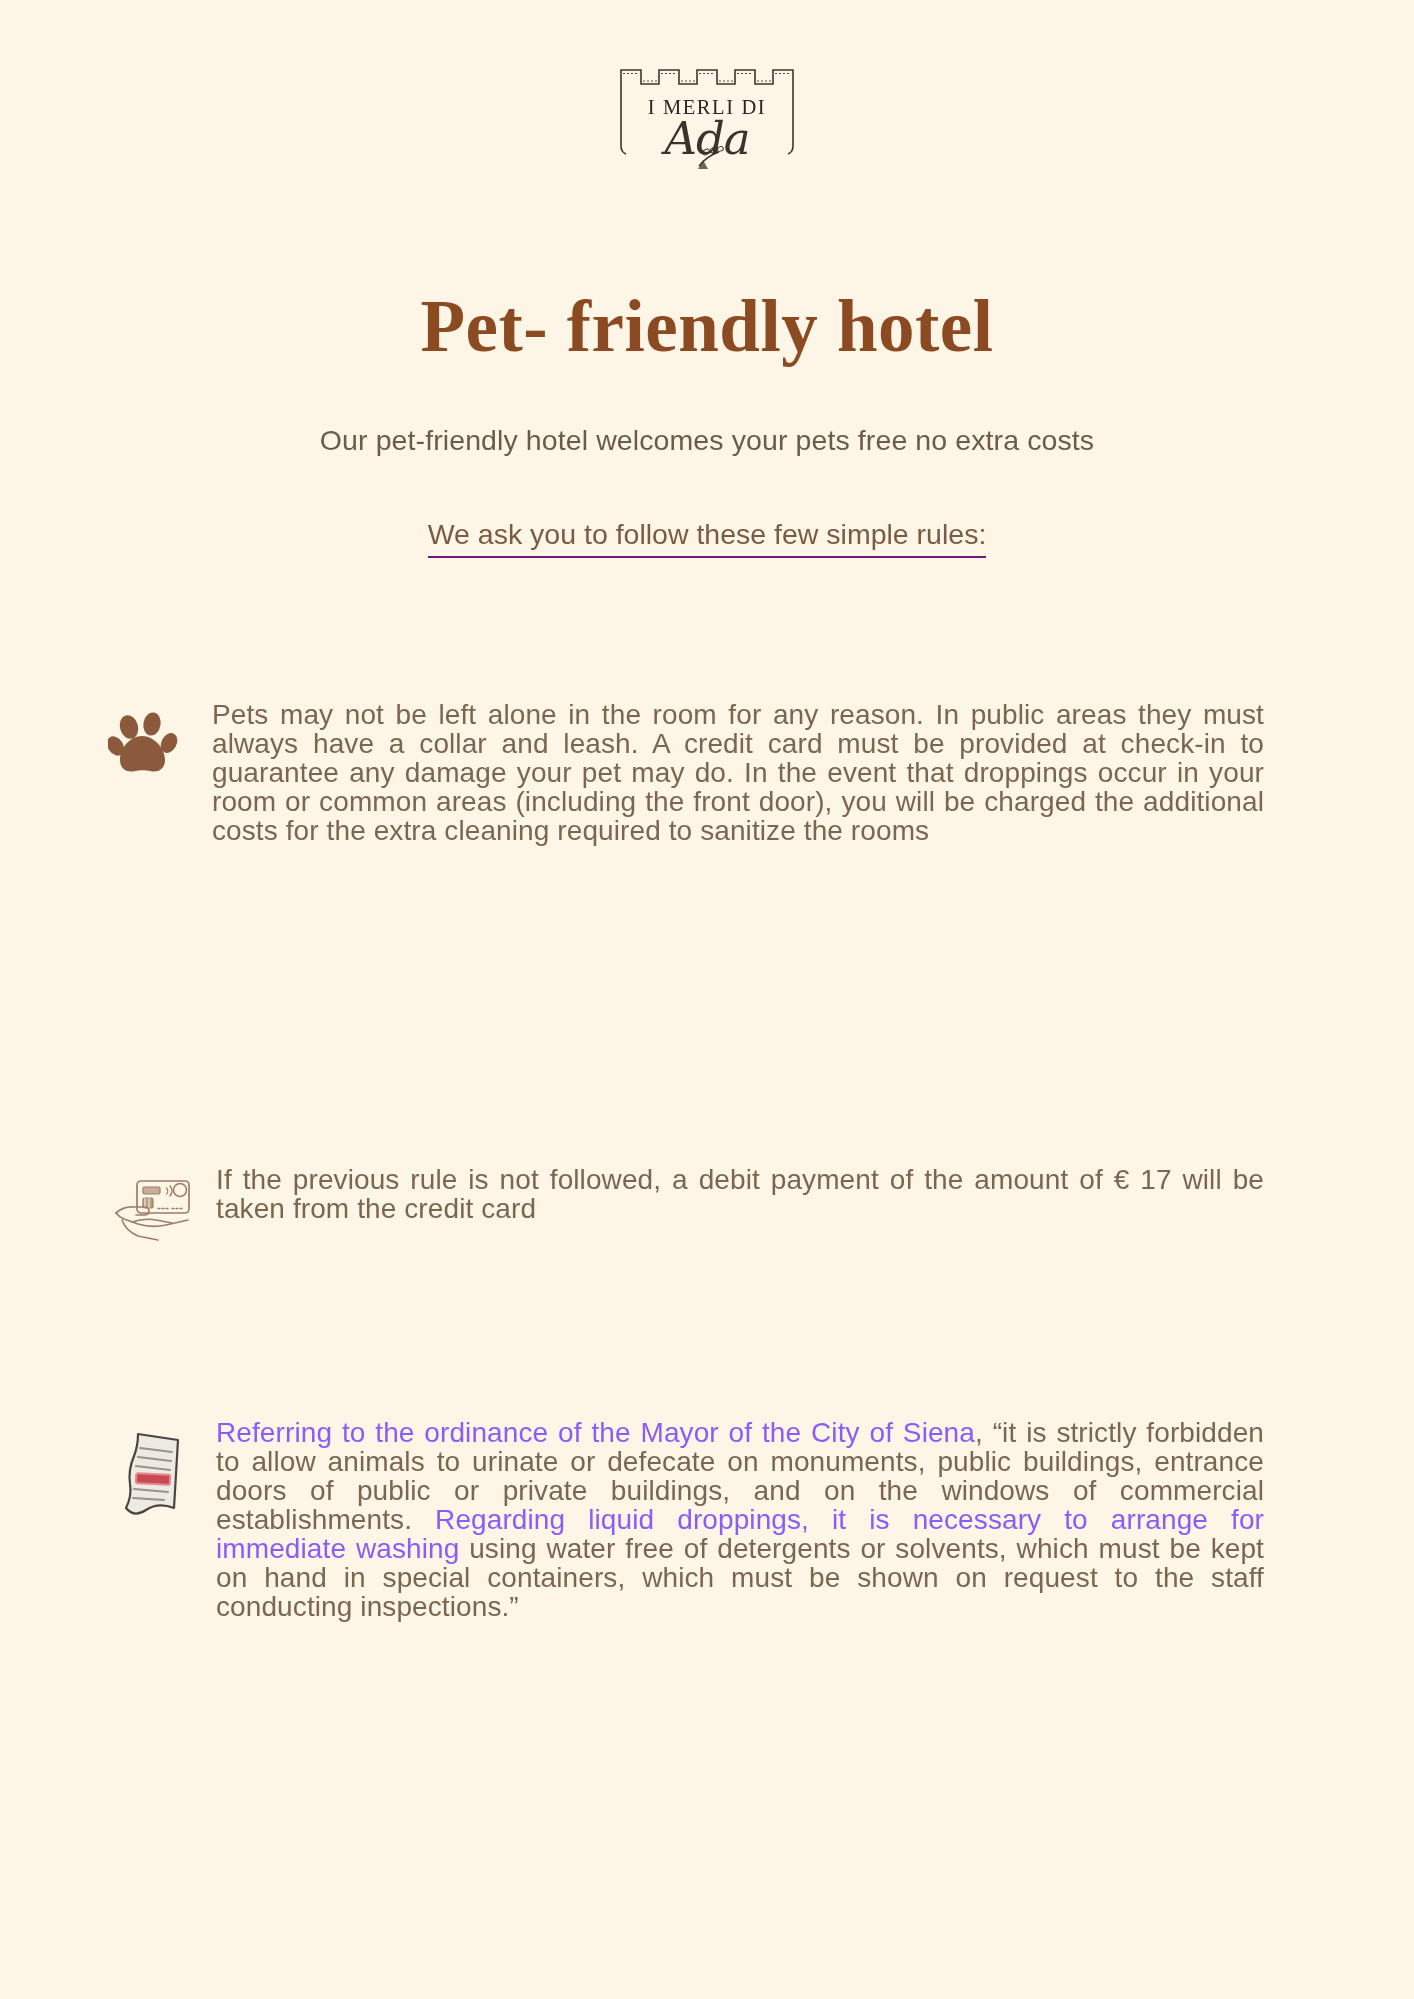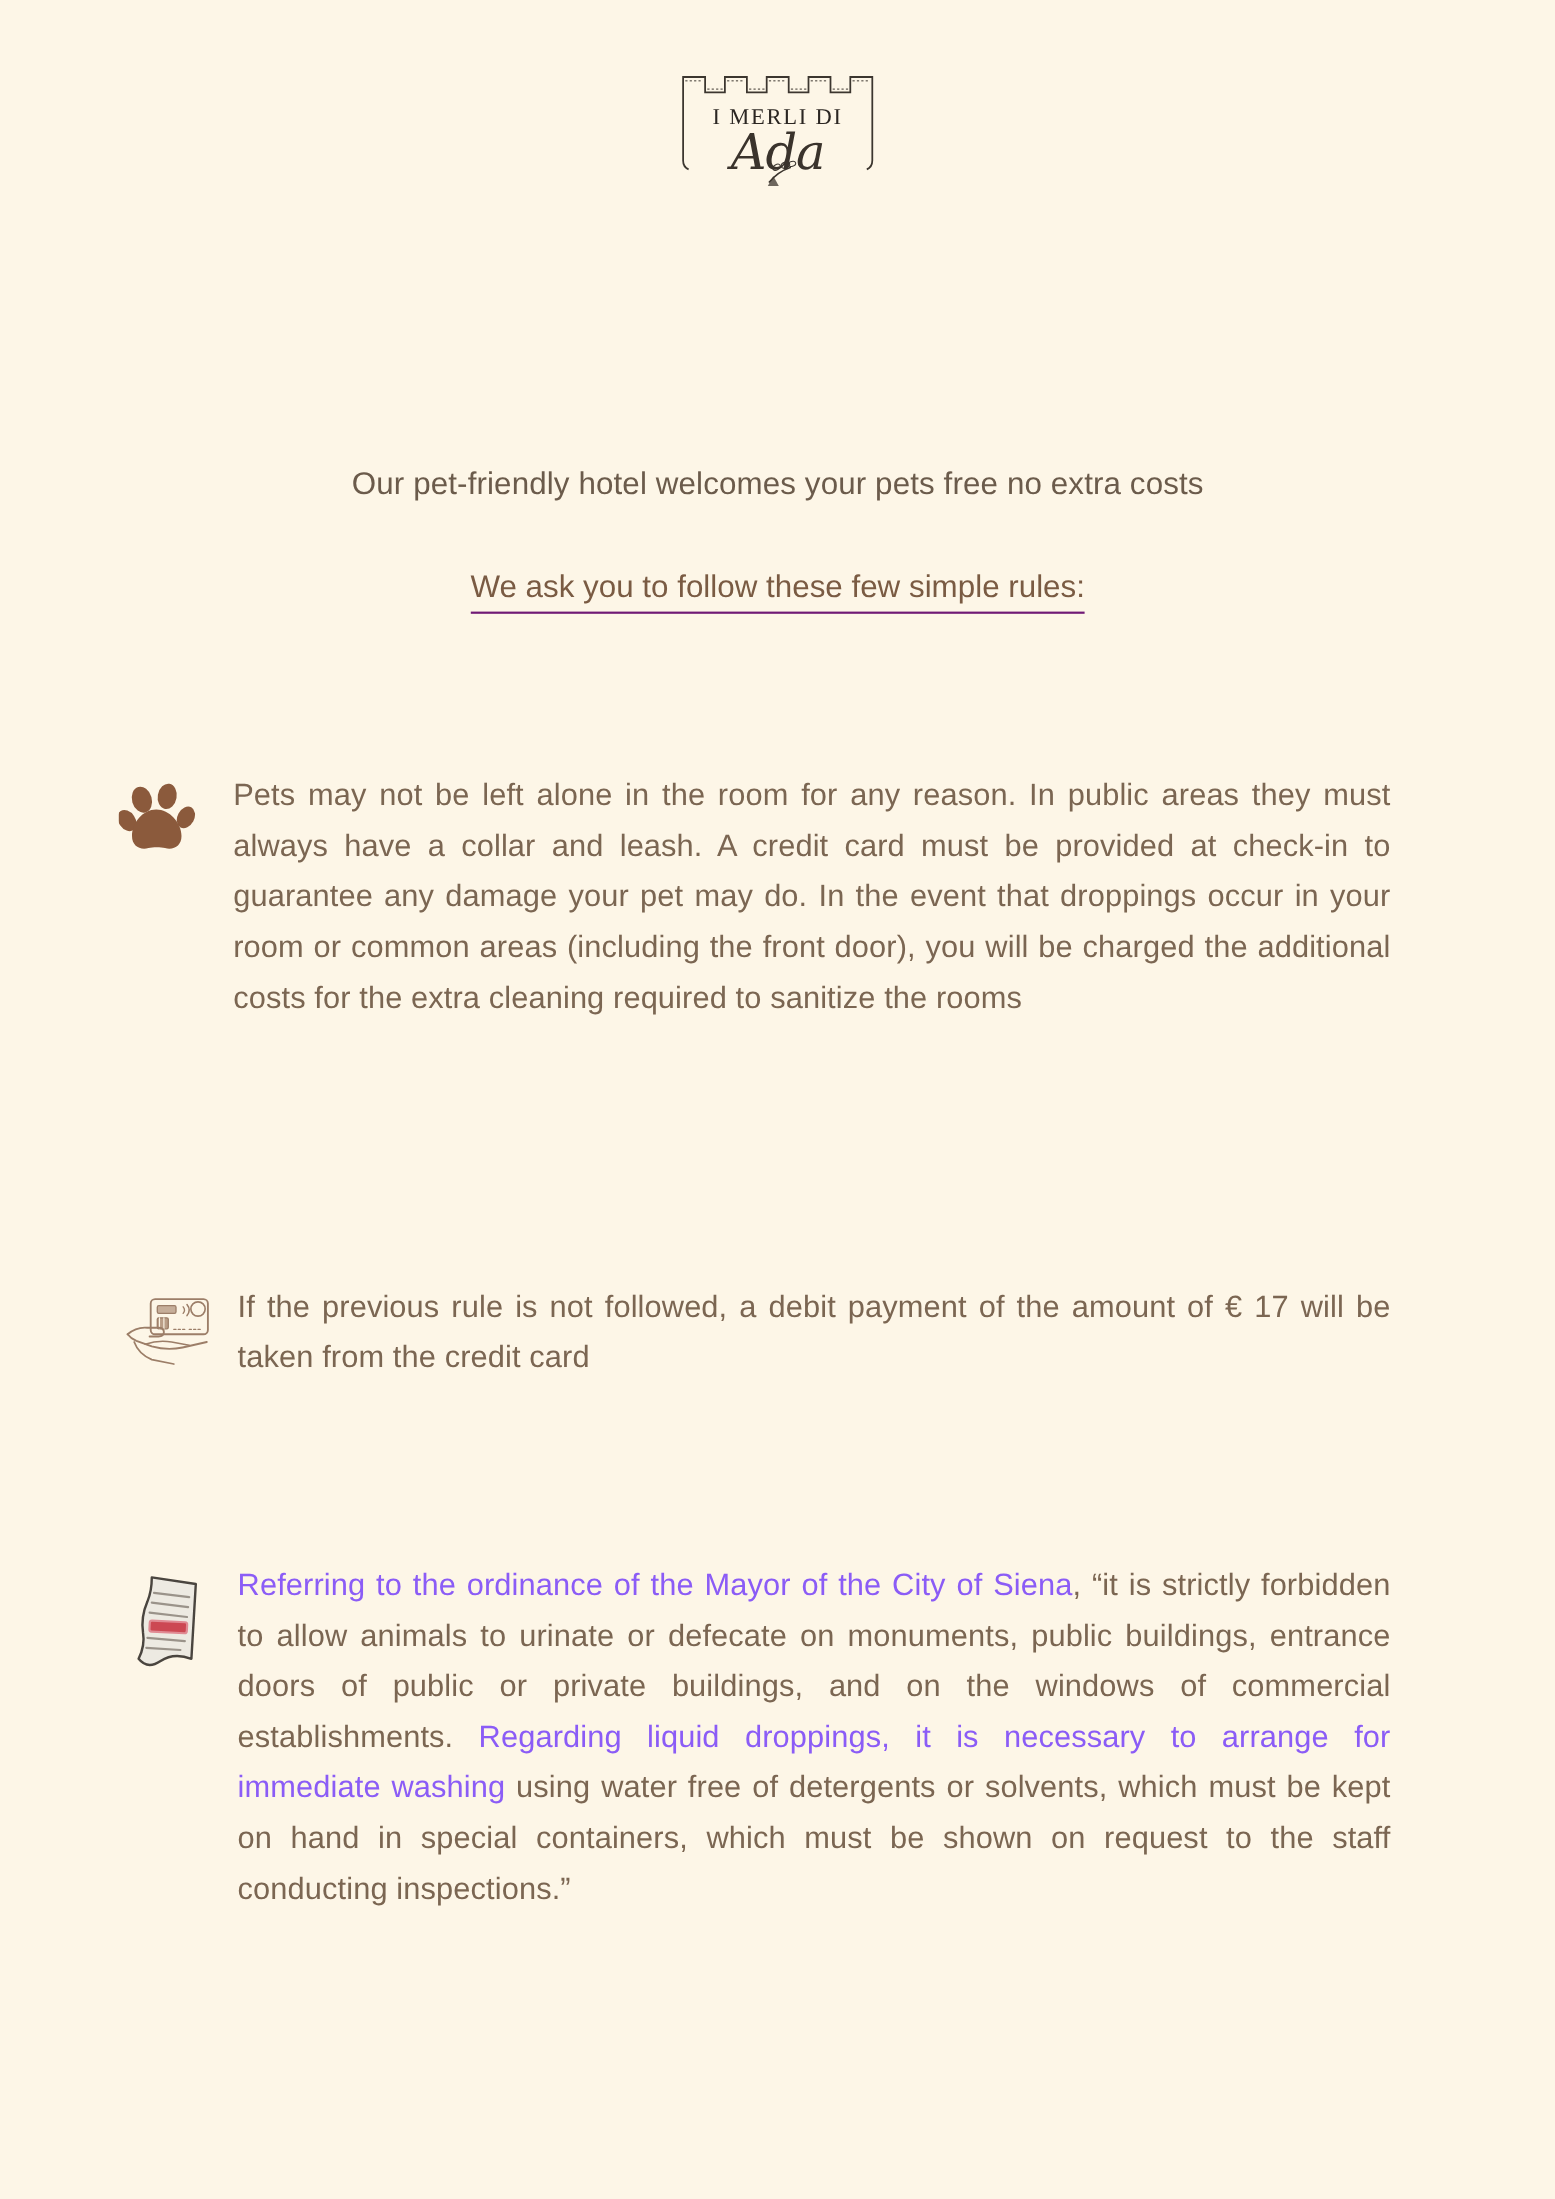--- a/index.html
+++ b/index.html
@@ -111,21 +111,21 @@
   .rule-icon {
     flex: 0 0 auto;
     display: flex;
     justify-content: center;
   }
   .rule-text {
     flex: 1 1 auto;
     text-align: justify;
     text-justify: inter-word;
     font-size: 28px;
-    line-height: 46px;
+    line-height: 29px;
     color: #7B6652;
     letter-spacing: 0.1px;
   }
   .rule-text b { color: #8b5cf6; font-weight: 400; }
 
   #rule-1 { top: 700px; left: 104px; width: 1160px; }
   #rule-1 .rule-icon { width: 80px; margin-right: 28px; padding-top: 10px; }
 
   #rule-2 { top: 1165px; left: 104px; width: 1160px; }
   #rule-2 .rule-icon { width: 96px; margin-right: 16px; padding-top: 8px; }
@@ -159,20 +159,21 @@
           <ellipse cx="99" cy="104" rx="3.6" ry="2.4" transform="rotate(-30 99 104)" stroke-width="1"></ellipse>
           <ellipse cx="113" cy="101" rx="3.4" ry="2.2" transform="rotate(-15 113 101)" stroke-width="1"></ellipse>
           <path d="M96 112 L101 121 L91 121 Z" fill="#3c362f" stroke="none" opacity="0.75"></path>
         </g>
       </svg>
       <div class="logo-name">I MERLI DI</div>
       <div class="logo-script">Ada</div>
     </div>
   </div>
 
+  <h1 class="title">Pet- friendly hotel</h1>
 
   <div class="intro">Our pet-friendly hotel welcomes your pets free no extra costs</div>
   <div class="intro-underlined">
     <span>We ask you to follow these few simple rules:</span>
   </div>
 
   <div class="rule" id="rule-1">
     <div class="rule-icon">
       <svg width="72" height="68" viewBox="0 0 72 68">
         <g fill="#8B5A3C">

